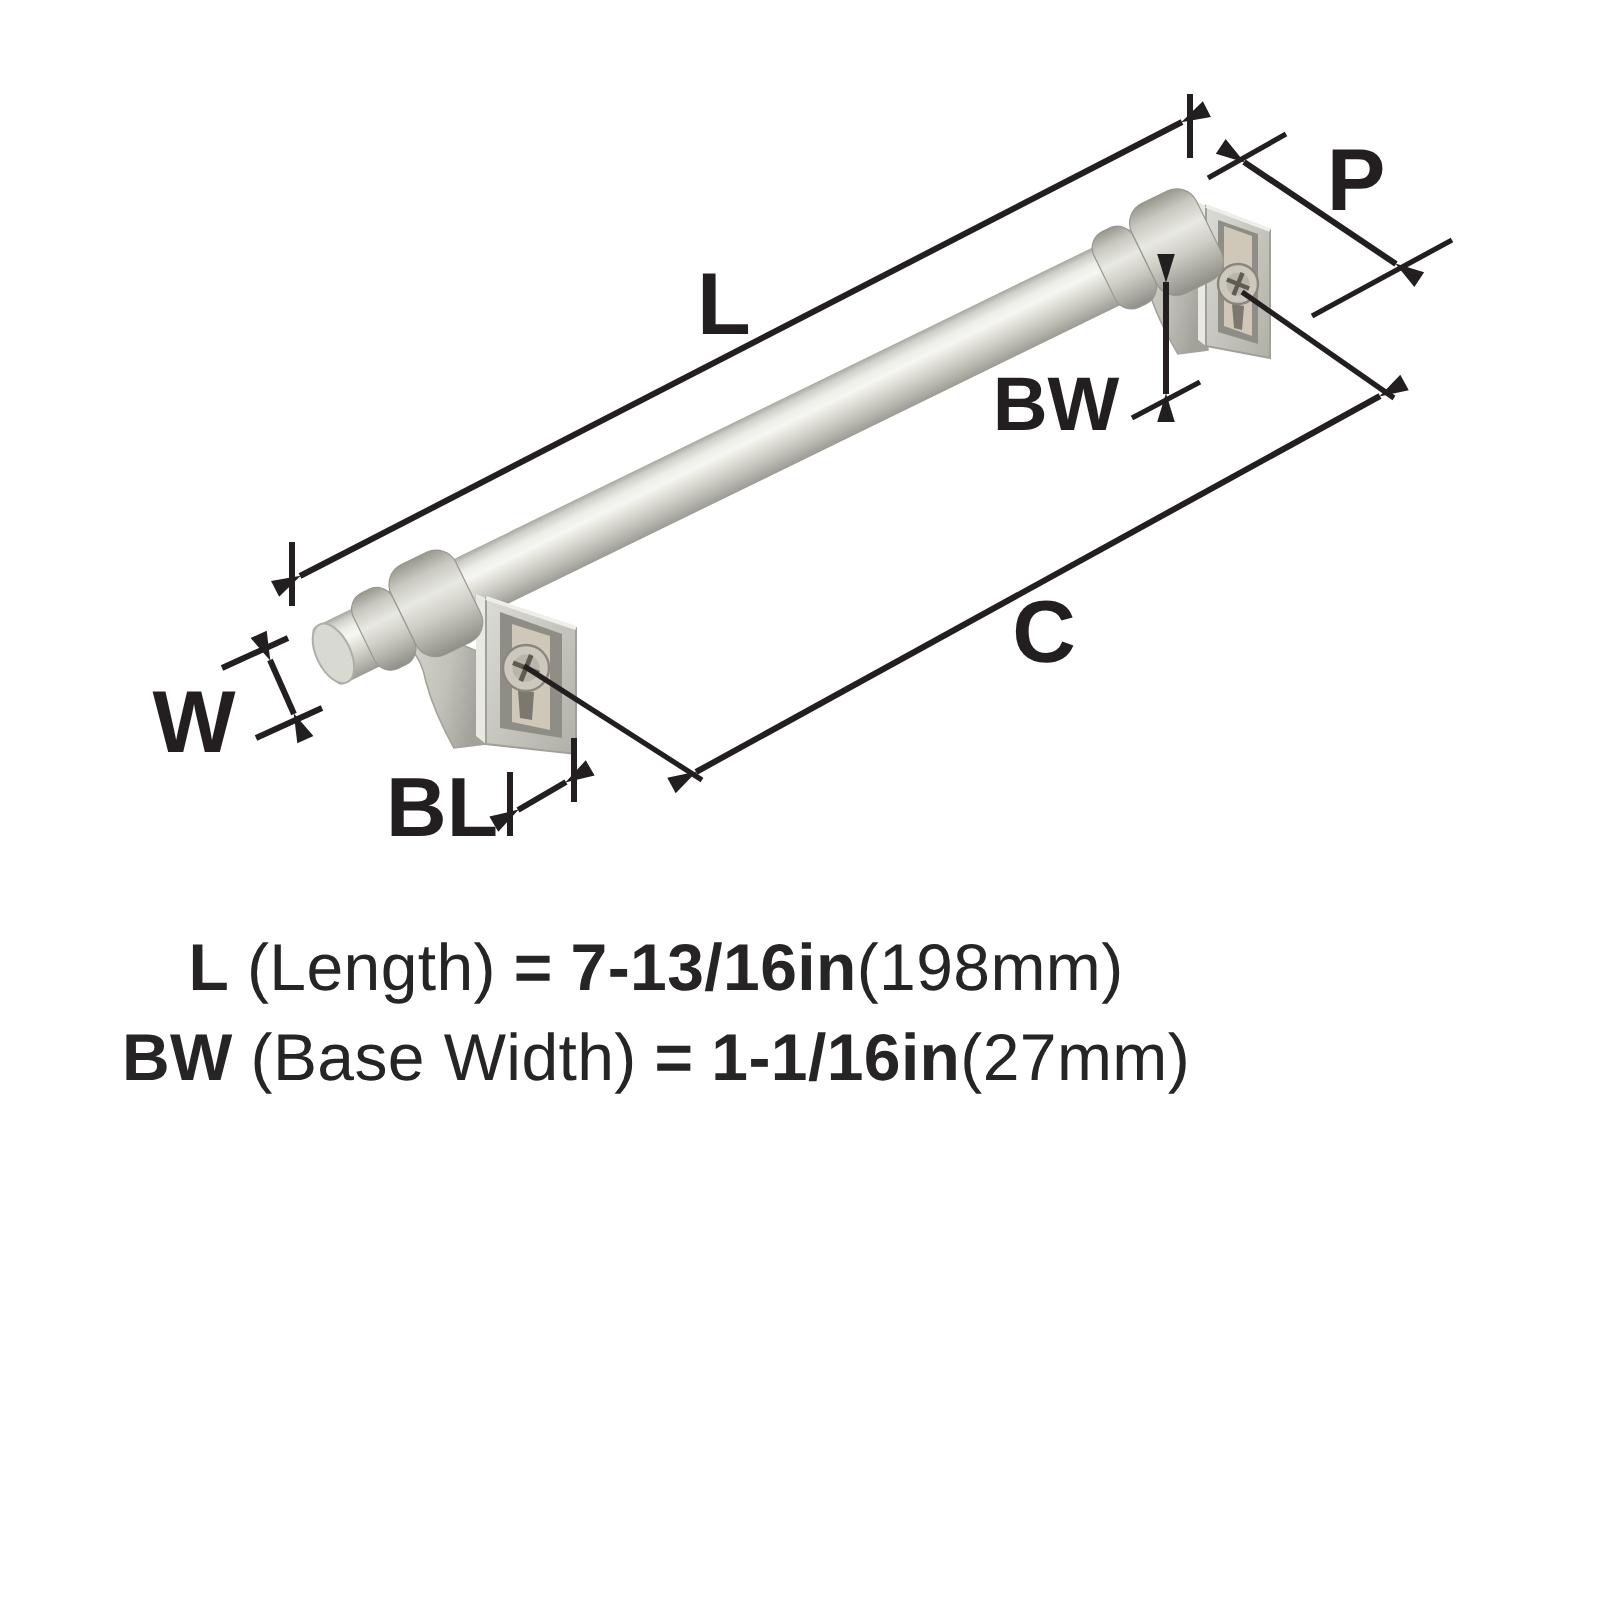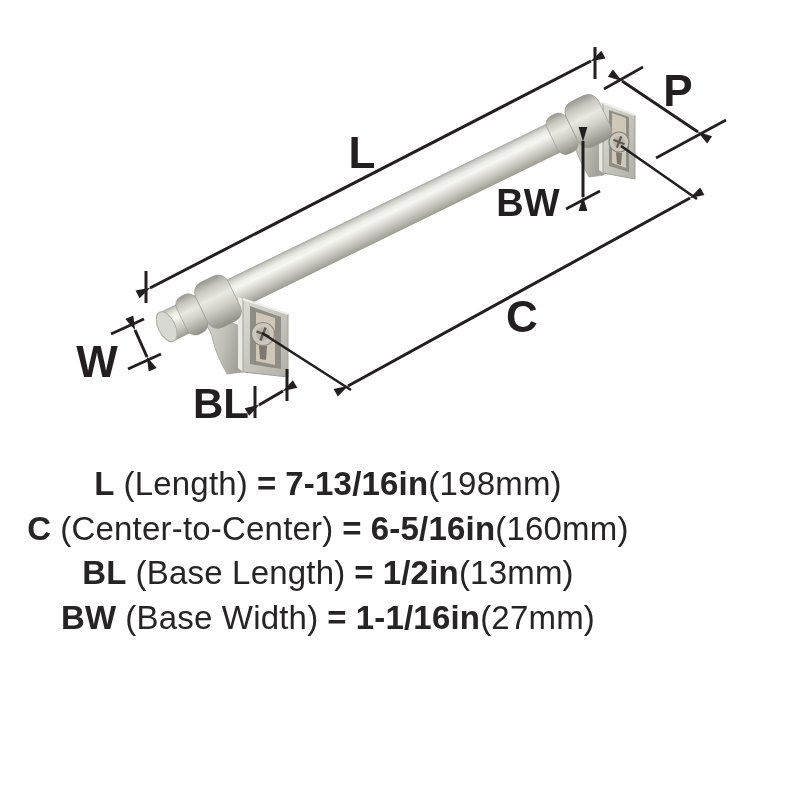--- a/index.html
+++ b/index.html
@@ -144,18 +144,16 @@
 
   <div class="dim-label" id="lbl-L">L</div>
   <div class="dim-label" id="lbl-W">W</div>
   <div class="dim-label" id="lbl-P">P</div>
   <div class="dim-label" id="lbl-C">C</div>
   <div class="dim-label" id="lbl-BL">BL</div>
   <div class="dim-label" id="lbl-BW">BW</div>
 
   <div id="specs">
     <div class="spec-row"><span class="b">L</span><span>(Length)</span><span class="b">=</span><span class="b imp">7-13/16in</span><span class="met">(198mm)</span></div>
-    <div class="spec-row"><span class="b">C</span><span>(Center-to-Center)</span><span class="b">=</span><span class="b imp">6-5/16in</span><span class="met">(160mm)</span></div>
-    <div class="spec-row"><span class="b">BL</span><span>(Base Length)</span><span class="b">=</span><span class="b imp">1/2in</span><span class="met">(13mm)</span></div>
     <div class="spec-row"><span class="b">BW</span><span>(Base Width)</span><span class="b">=</span><span class="b imp">1-1/16in</span><span class="met">(27mm)</span></div>
   </div>
 
 </div>
 
 </body></html>

